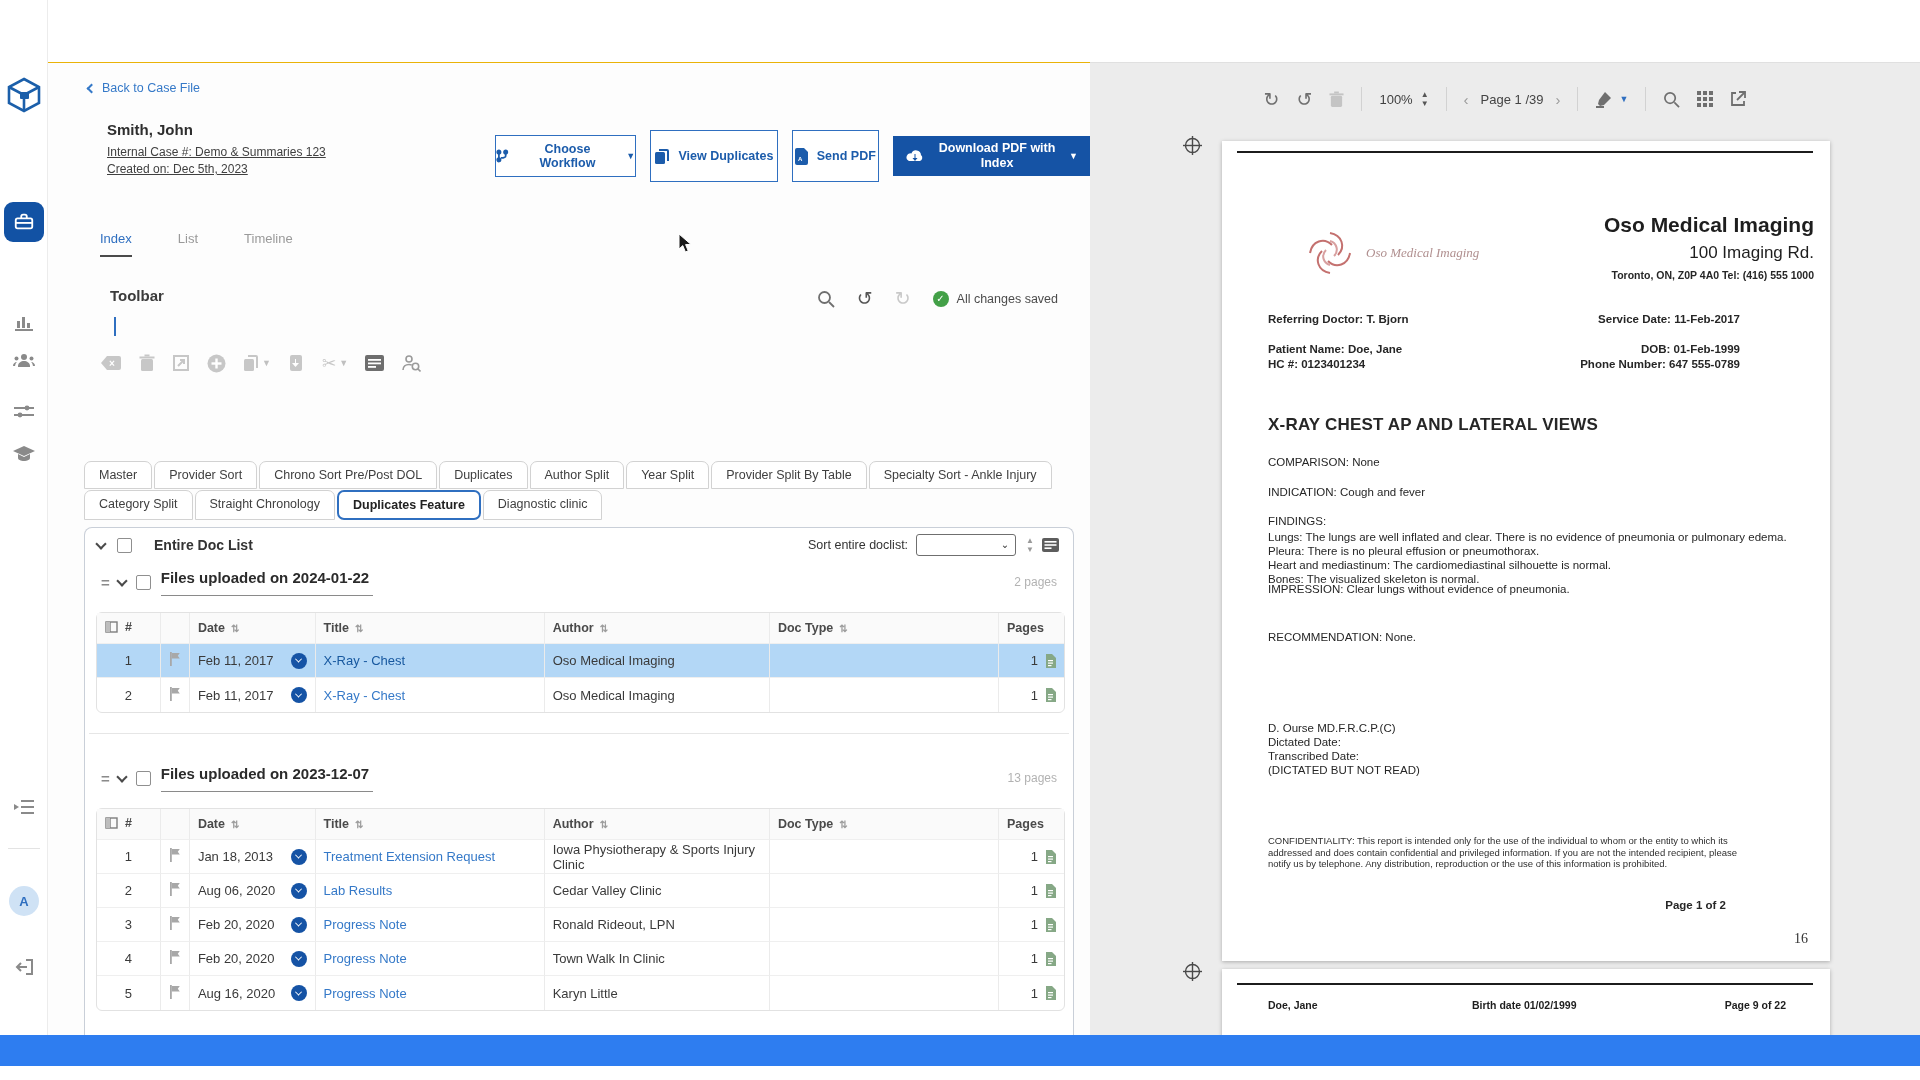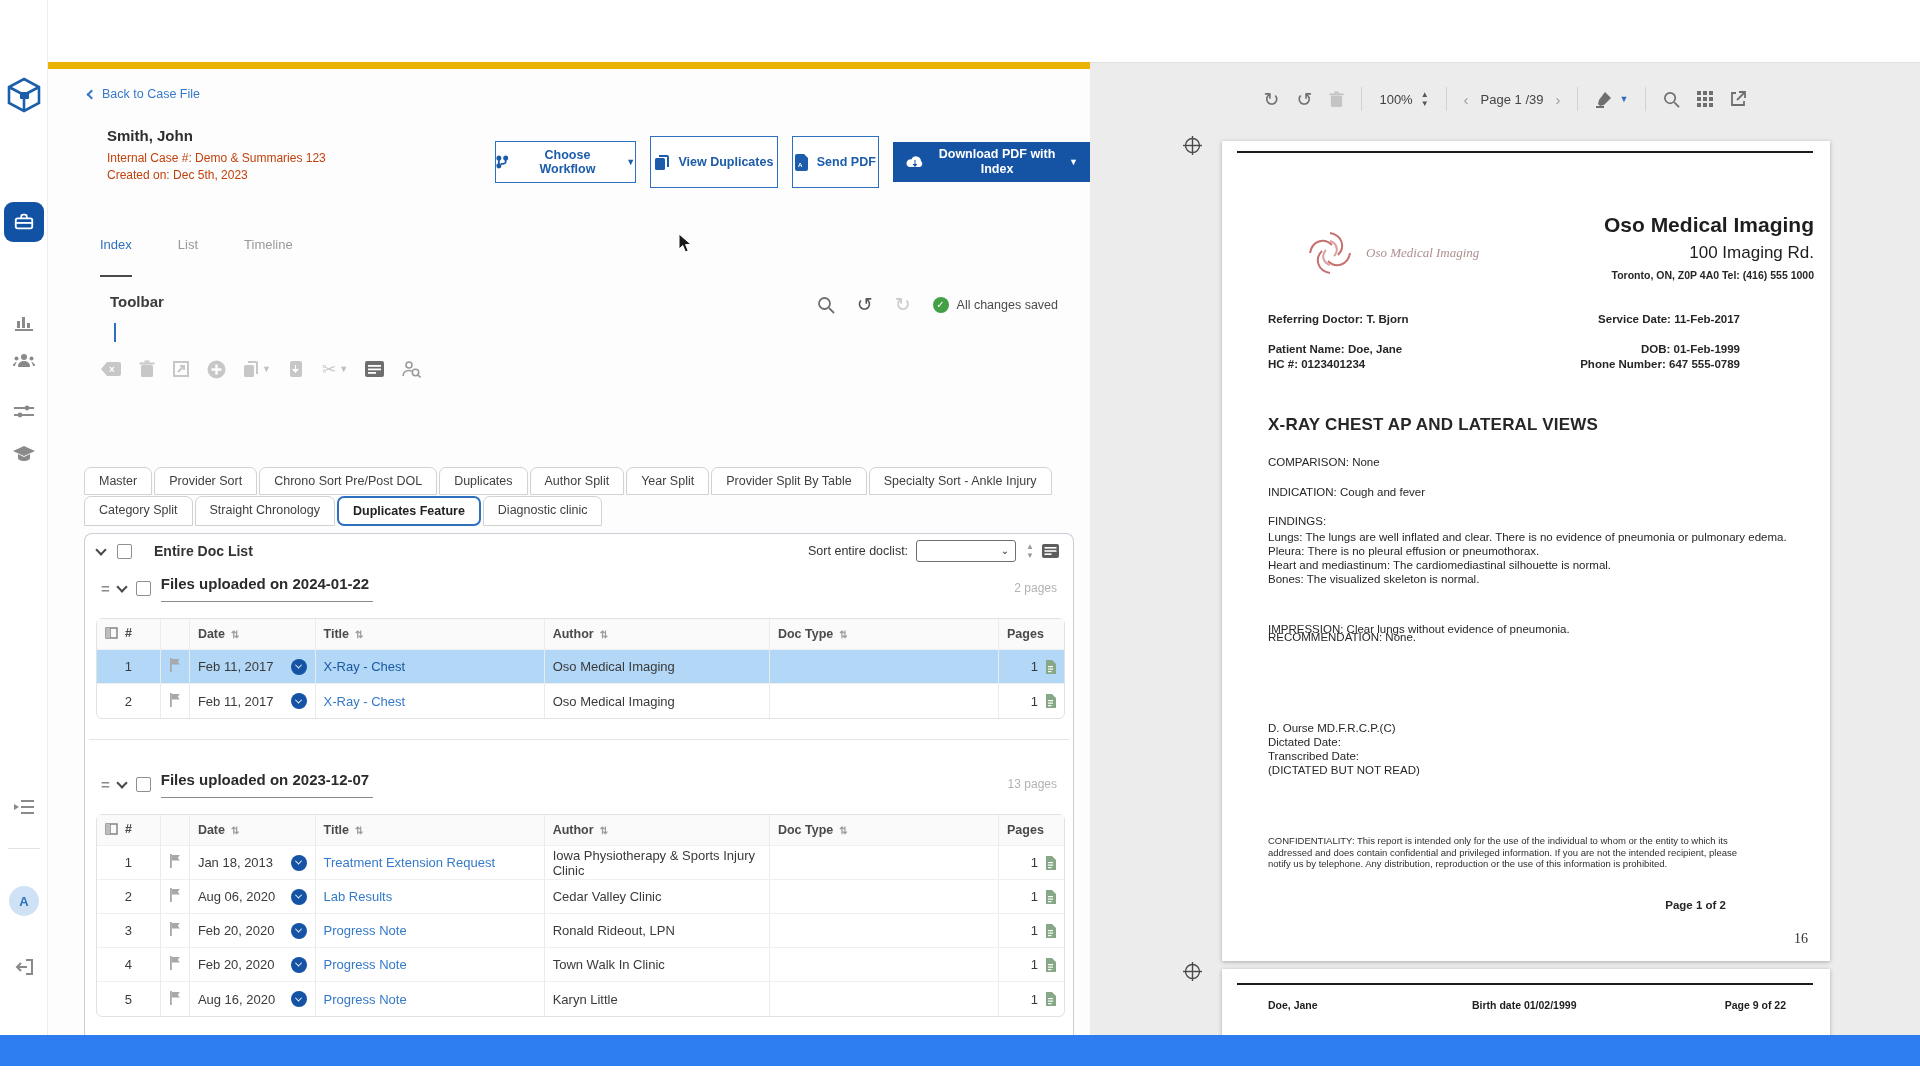--- a/index.html
+++ b/index.html
@@ -9,35 +9,35 @@
 
   
   .rail { position:absolute; left:0; top:0; width:48px; height:1035px; background:#fff; border-right:1px solid #ececec; }
   .rail .r-item { position:absolute; left:0; width:48px; display:flex; justify-content:center; }
   .rail svg { display:block; }
   .active-tile { width:40px; height:40px; background:#1252a4; border-radius:9px; display:flex; align-items:center; justify-content:center; }
   .rail-divider { position:absolute; left:8px; top:848px; width:32px; height:1px; background:#e3e3e3; }
   .avatar { width:30px; height:30px; border-radius:50%; background:#cfe2f5; color:#2f6fc0; font-weight:bold; font-size:13px; display:flex; align-items:center; justify-content:center; }
 
   
-  .main { position:absolute; left:48px; top:62px; width:1042px; height:973px; background:#fdfdfd; border-top:7px solid #eab308; overflow:hidden; }
+  .main { position:absolute; left:48px; top:62px; width:1042px; height:973px; background:#fdfdfd; border-top:1px solid #eab308; overflow:hidden; }
   .backlink { position:absolute; left:40px; top:18px; color:#3579c8; font-size:12.5px; display:flex; align-items:center; gap:7px; cursor:pointer; }
   .backlink .chev-l { width:7px; height:7px; border-left:2px solid #3579c8; border-bottom:2px solid #3579c8; transform:rotate(45deg); }
   .case-head { position:absolute; left:59px; top:58px; }
   .case-head .name { font-size:15px; font-weight:bold; color:#2e2e2e; margin-bottom:6px; }
-  .case-head .sub { font-size:12px; color:#c2410c; line-height:17px; }
+  .case-head .sub { font-size:12px; color:#404040; line-height:17px;text-decoration:underline; }
   .btnrow { position:absolute; left:447px; top:66px; width:595px; height:54px; display:flex; align-items:center; gap:14px; }
   .btn { border:1.5px solid #2f6fc0; border-radius:0; background:#fff; color:#1c5cab; font-size:12.5px; font-weight:bold; display:flex; align-items:center; justify-content:center; gap:8px; text-align:center; cursor:pointer; }
   .btn.one { height:42px; width:142px; }
   .btn.two { height:52px; width:128px; line-height:15px; }
   .btn.small { height:52px; width:88px; line-height:15px; }
   .btn.primary { height:40px; width:198px; background:#1553a5; color:#fff; border-color:#1553a5; line-height:15px; }
   .caret { font-size:9px; line-height:1; }
   .tabsrow { position:absolute; left:52px; top:168px; display:flex; gap:46px; font-size:13px; }
-  .tab { color:#9a9a9a; padding-bottom:23px; cursor:pointer; }
+  .tab { color:#9a9a9a; padding-bottom:9px; cursor:pointer; }
   .tab.active { color:#2f6fc0; border-bottom:2.5px solid #4a4a4a; }
   .toolbar-title { position:absolute; left:62px; top:224px; font-size:15px; font-weight:bold; color:#3b3b3b; }
   .toolbar-expander { position:absolute; left:66px; top:254px; width:10px; height:10px; }
   .chev-d { width:8px; height:8px; border-left:2px solid #2f6fc0; border-bottom:2px solid #2f6fc0; transform:rotate(-45deg); }
   .tb-right { position:absolute; right:32px; top:226px; display:flex; align-items:center; gap:22px; }
   .saved { display:flex; align-items:center; gap:8px; font-size:12.5px; color:#4c4c4c; }
   .checkcircle { width:16px; height:16px; border-radius:50%; background:#43a047; color:#fff; font-size:10px; display:flex; align-items:center; justify-content:center; }
   .iconrow { position:absolute; left:52px; top:288px; display:flex; align-items:center; gap:17px; height:24px; }
   .iconrow .ic { display:flex; align-items:center; gap:3px; }
   .searchbar { position:absolute; left:36px; top:352px; width:1010px; height:29px; display:flex; }
@@ -737,21 +737,21 @@
       <div class="doc-abs doctitle" style="left:46px;top:274px">X-RAY CHEST AP AND LATERAL VIEWS</div>
       <div class="doc-abs" style="left:46px;top:315px">COMPARISON: None</div>
       <div class="doc-abs" style="left:46px;top:345px">INDICATION: Cough and fever</div>
       <div class="doc-abs" style="left:46px;top:374px">FINDINGS:</div>
       <div class="doc-abs findings" style="left:46px;top:389px">
         <div>Lungs: The lungs are well inflated and clear. There is no evidence of pneumonia or pulmonary edema.</div>
         <div>Pleura: There is no pleural effusion or pneumothorax.</div>
         <div>Heart and mediastinum: The cardiomediastinal silhouette is normal.</div>
         <div>Bones: The visualized skeleton is normal.</div>
       </div>
-      <div class="doc-abs" style="left:46px;top:482px">IMPRESSION: Clear lungs without evidence of pneumonia.</div>
+      <div class="doc-abs" style="left:46px;top:442px">IMPRESSION: Clear lungs without evidence of pneumonia.</div>
       <div class="doc-abs" style="left:46px;top:490px">RECOMMENDATION: None.</div>
 
       <div class="doc-abs findings" style="left:46px;top:580px">
         <div>D. Ourse MD.F.R.C.P.(C)</div>
         <div>Dictated Date:</div>
         <div>Transcribed Date:</div>
         <div>(DICTATED BUT NOT READ)</div>
       </div>
 
       <div class="doc-abs confid" style="left:46px;top:694px">CONFIDENTIALITY: This report is intended only for the use of the individual to whom or the entity to which its addressed and does contain confidential and privileged information. If you are not the intended recipient, please notify us by telephone. Any distribution, reproduction or the use of this information is prohibited.</div>

